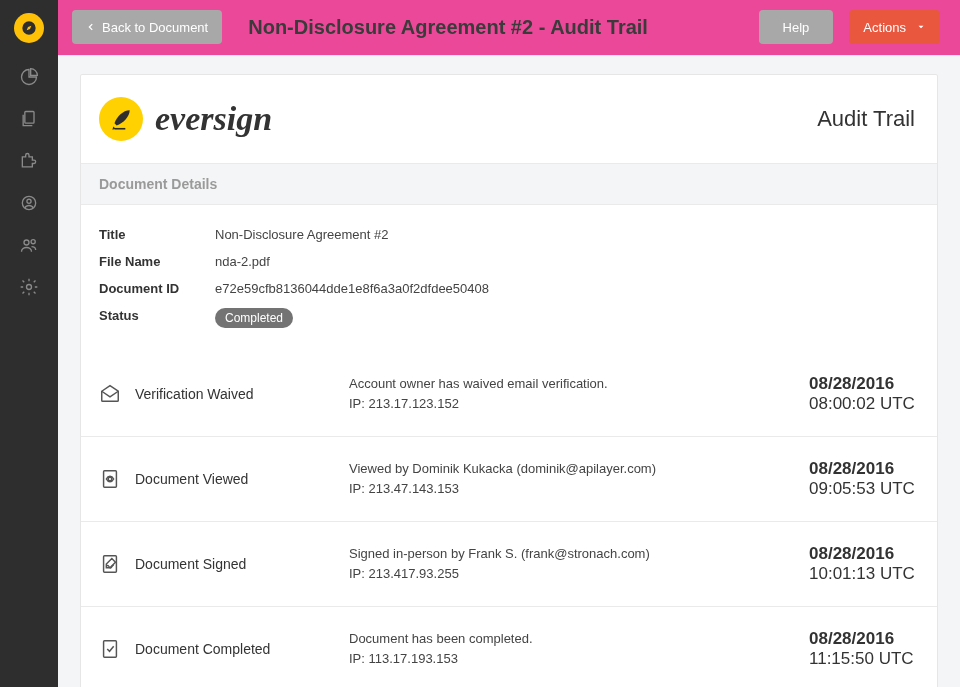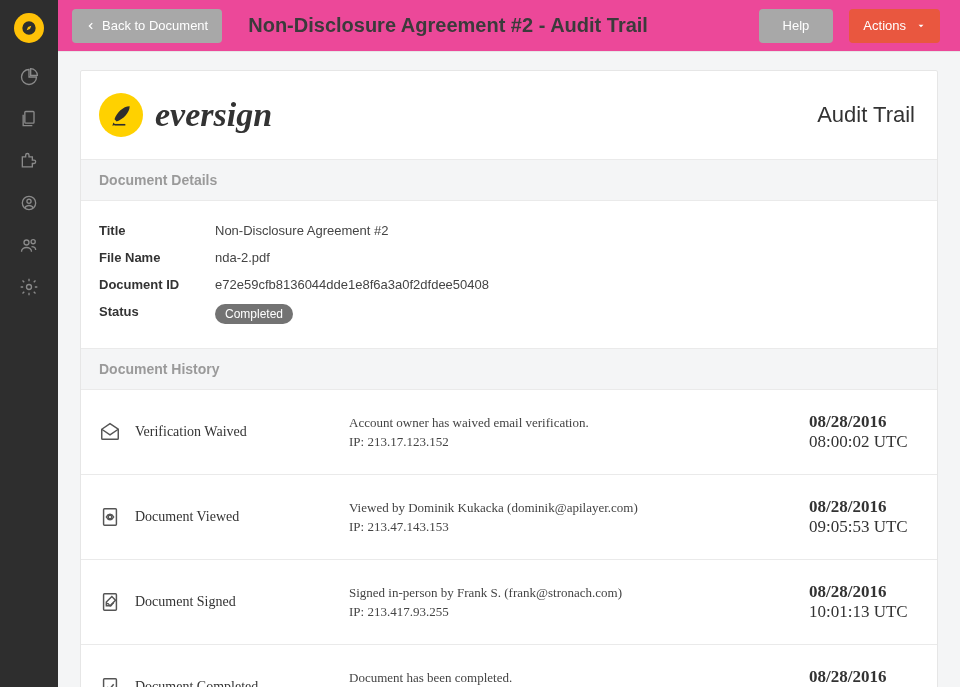--- a/index.html
+++ b/index.html
@@ -171,21 +171,20 @@
     border-radius: 10px;
     font-weight: 500;
   }
 
   .history-item {
     display: flex;
     align-items: center;
     padding: 22px 18px;
     border-bottom: 1px solid #eaeaea;
     gap: 14px;
-    font-family: Liberation Serif, serif;
   }
   .history-item:last-child { border-bottom: none; }
   .history-icon {
     width: 22px; height: 22px;
     color: #555;
     flex-shrink: 0;
   }
   .history-icon svg { width: 22px; height: 22px; }
   .history-label {
     width: 200px;
@@ -311,21 +310,20 @@
             <div class="detail-value">e72e59cfb8136044dde1e8f6a3a0f2dfdee50408</div>
           </div>
           <div class="detail-row">
             <div class="detail-label">Status</div>
             <div class="detail-value">
               <span class="badge">Completed</span>
             </div>
           </div>
         </div>
 
-        <div class="section-header">Document History</div>
 
         <div>
 
           <div class="history-item">
             <div class="history-icon">
               <svg viewBox="0 0 24 24" fill="none" stroke="currentColor" stroke-width="1.6">
                   <path d="M3 9l9-6 9 6v10a1 1 0 0 1-1 1H4a1 1 0 0 1-1-1V9z"></path>
                   <path d="M3 9l9 6 9-6"></path>
                 </svg>
             </div>

